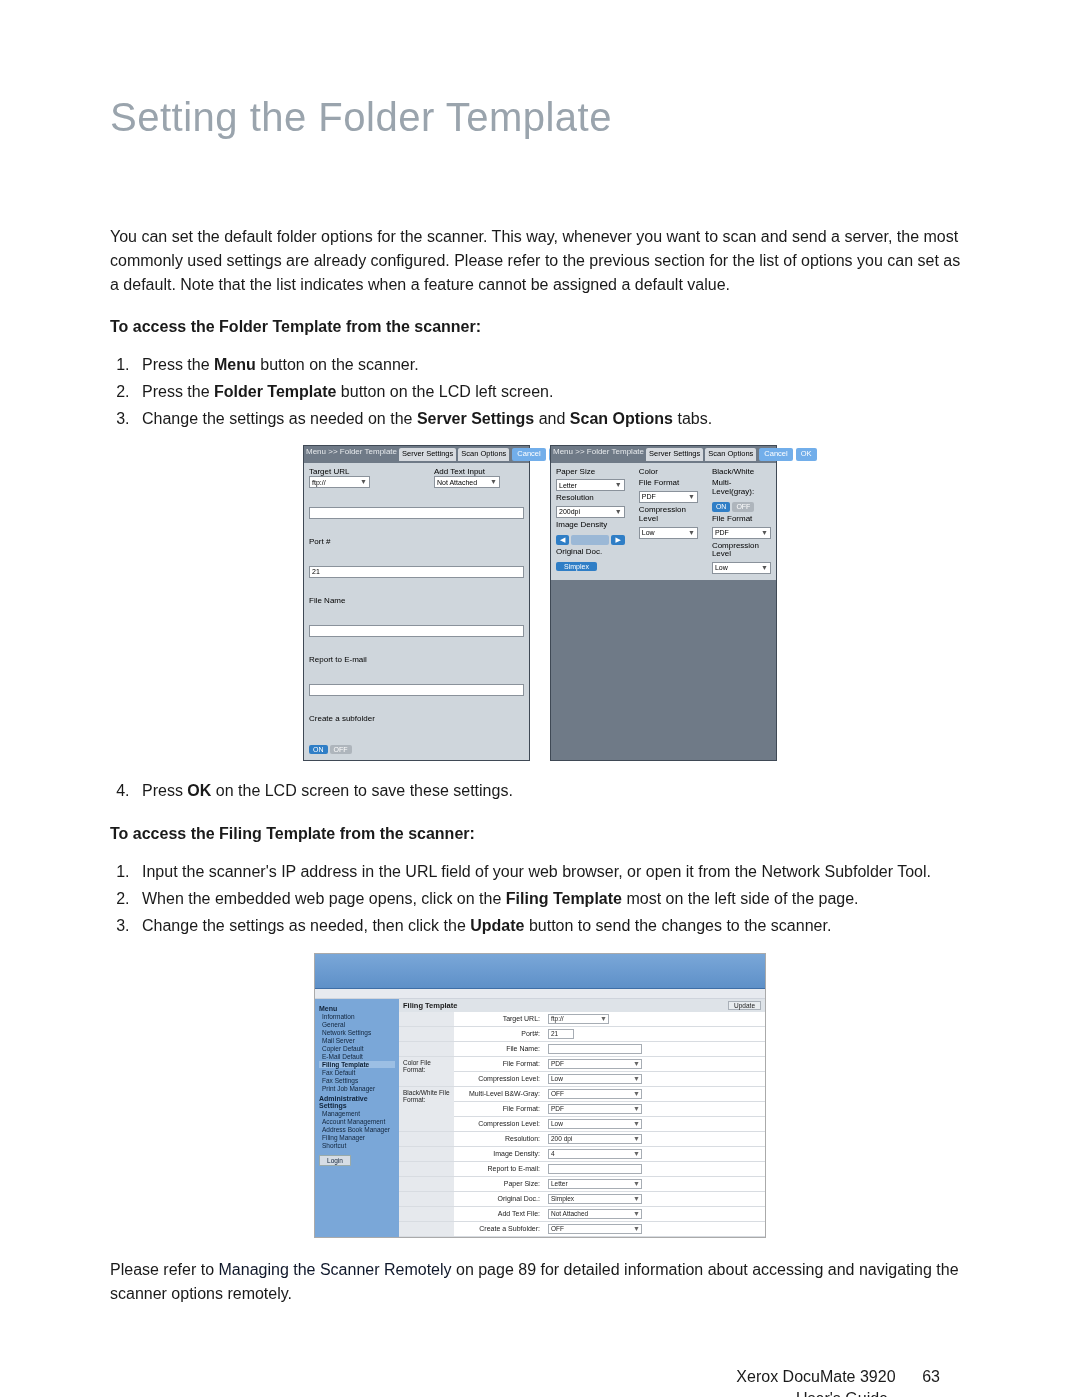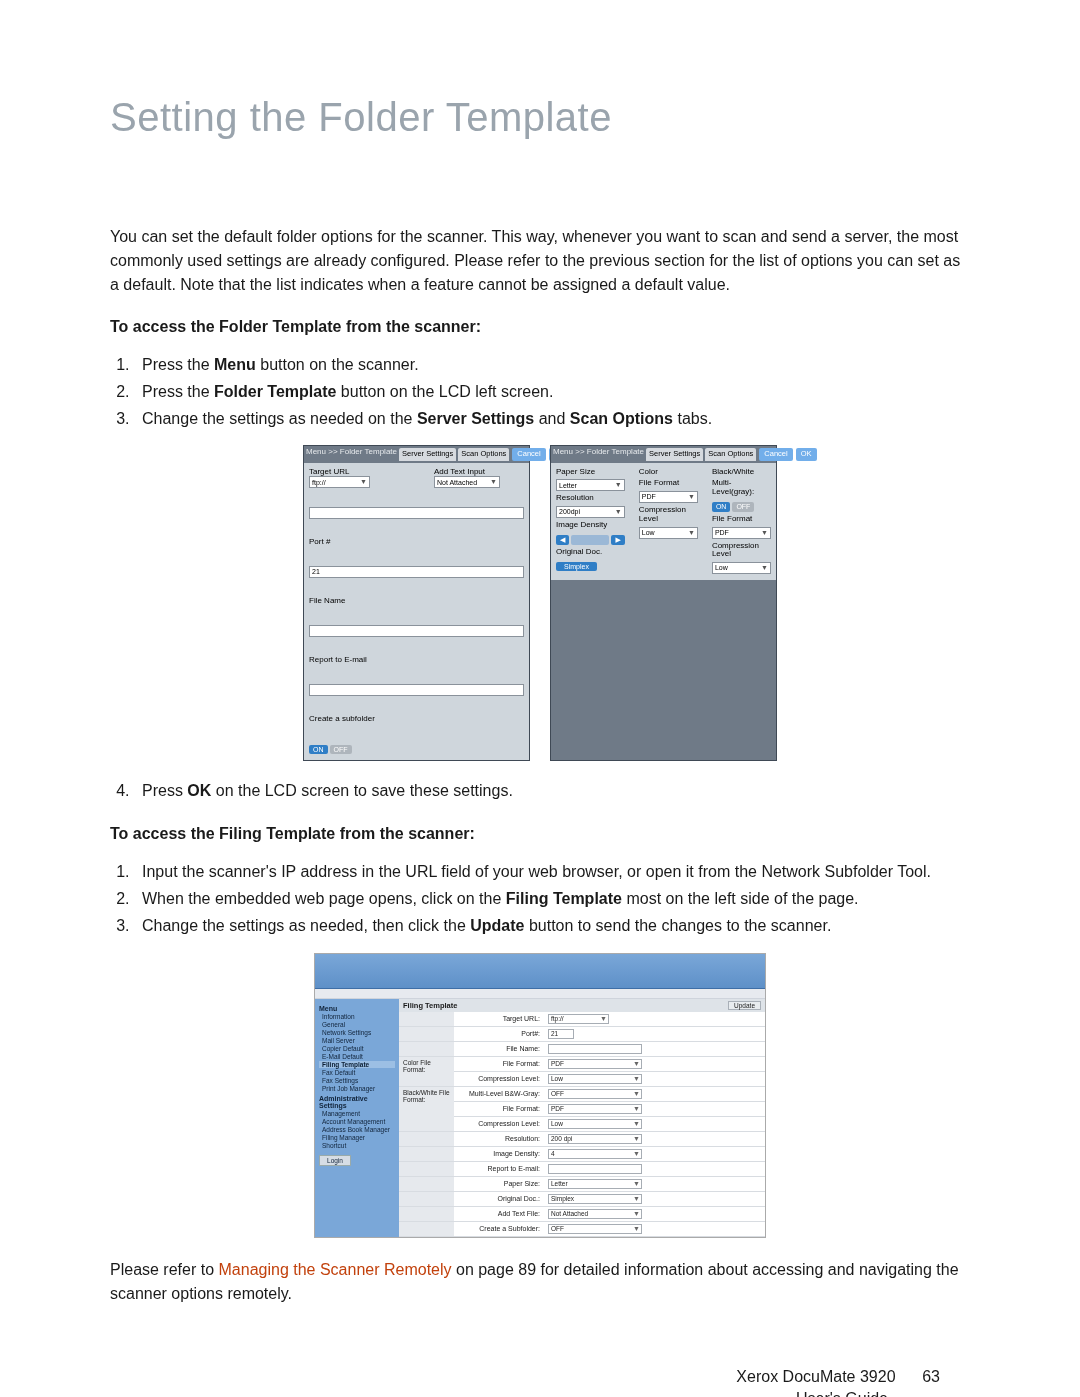--- a/index.html
+++ b/index.html
@@ -33,21 +33,21 @@
   ol {
     margin: 0 0 14px 24px;
     padding: 0;
   }
   ol li {
     line-height: 1.55;
     padding-left: 8px;
     margin-bottom: 2px;
   }
   .link {
-    color: #c2410c;
+    color: #0f172a;
   }
   .figures-row {
     display: flex;
     justify-content: center;
     gap: 20px;
     margin: 14px 0 18px 0;
   }
 
   
   .lcd {

